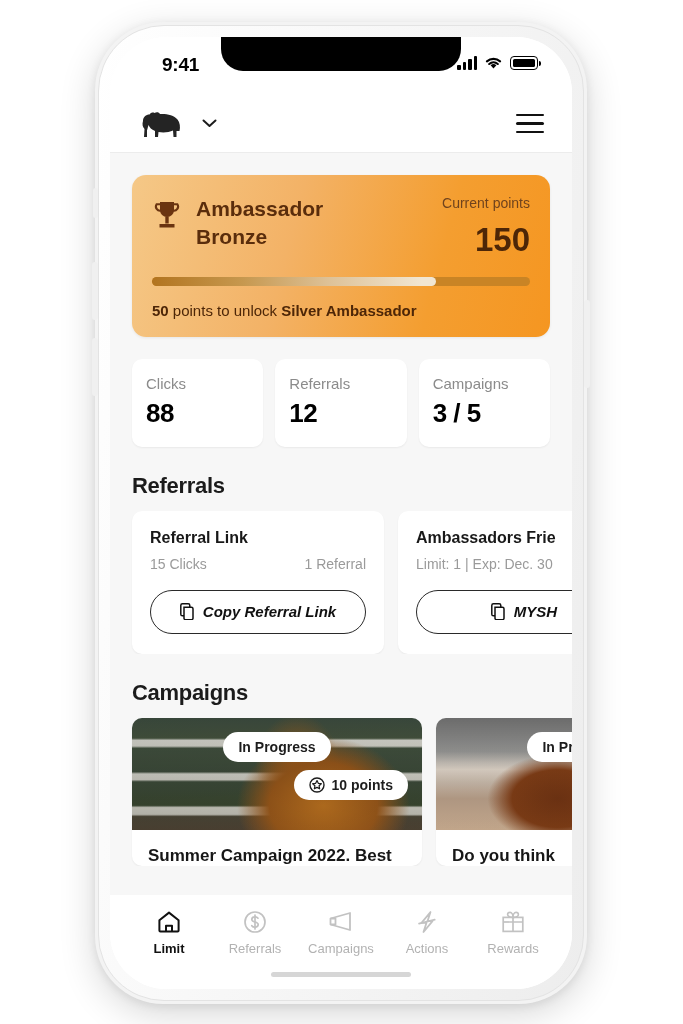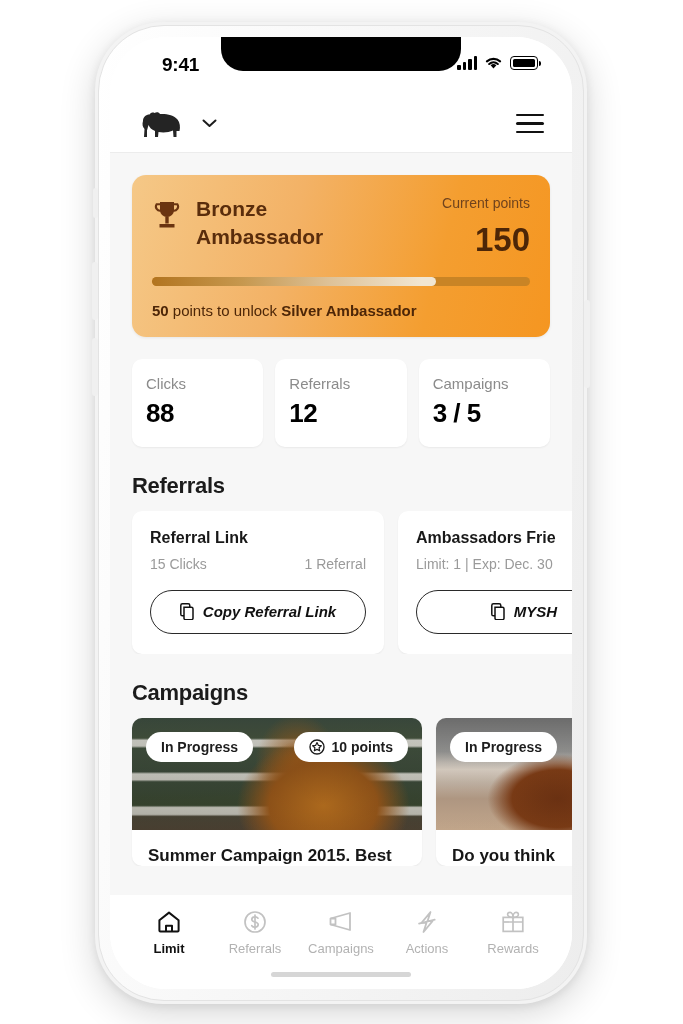--- a/index.html
+++ b/index.html
@@ -295,20 +295,21 @@
       radial-gradient(ellipse 95px 60px at 42% 72%, #6e3313 0%, #7d3c16 48%, rgba(125,60,22,0) 74%),
       radial-gradient(ellipse 70px 55px at 82% 68%, #8a4a1f 0%, rgba(138,74,31,0) 72%),
       linear-gradient(#8a8a8a 0%, #9a9a98 30%, #d9cfc3 46%, #c4b5a6 58%, #b59c86 72%, #c9ac90 100%);
   }
   .badge-row {
     position: absolute;
     left: 14px; right: 14px; top: 14px;
     display: flex;
     align-items: center;
     gap: 8px;
+    flex-direction: column;
   }
   .pill {
     background: #fff;
     border-radius: 20px;
     padding: 7px 15px;
     font-size: 14px;
     font-weight: bold;
     color: #1d1d1d;
     white-space: nowrap;
     display: flex;
@@ -413,22 +414,22 @@
     <div class="tier-card">
       <div class="tier-top">
         <svg class="trophy" viewBox="0 0 30 34">
           <path fill="#6b3410" d="M8 3 h14 v8 a7 7 0 0 1-14 0 Z"></path>
           <path fill="#6b3410" d="M13.3 17.5 h3.4 v7 h-3.4 Z"></path>
           <path fill="#6b3410" d="M7.5 25 h15 v3.4 h-15 Z"></path>
           <path fill="none" stroke="#6b3410" stroke-width="2.1" d="M8.2 5.2 H4.6 a4.2 4.2 0 0 0 4.4 6.4"></path>
           <path fill="none" stroke="#6b3410" stroke-width="2.1" d="M21.8 5.2 H25.4 a4.2 4.2 0 0 1-4.4 6.4"></path>
         </svg>
         <div class="tier-name">
+          <div>Ambassador</div>
           <div>Bronze</div>
-          <div>Ambassador</div>
         </div>
         <div class="tier-points">
           <div class="tier-points-label">Current points</div>
           <div class="tier-points-value">150</div>
         </div>
       </div>
       <div class="progress-track">
         <div class="progress-fill" id="tier-progress-fill" style="width: 75%;"></div>
       </div>
       <div class="tier-note">
@@ -495,21 +496,21 @@
             <span class="pill">In Progress</span>
             <span class="pill right">
               <svg class="star-icon" viewBox="0 0 16 16">
                 <circle cx="8" cy="8" r="7" fill="none" stroke="#1d1d1d" stroke-width="1.4"></circle>
                 <path d="M8 3.6 l1.3 2.7 3 .4 -2.2 2.1 .55 3 -2.65-1.45 -2.65 1.45 .55-3 -2.2-2.1 3-.4 Z" fill="none" stroke="#1d1d1d" stroke-width="1.2" stroke-linejoin="round"></path>
               </svg>
               <span>10 points</span>
             </span>
           </div>
         </div>
-        <div class="camp-title">Summer Campaign 2015. Best</div>
+        <div class="camp-title">Summer Campaign 2022. Best</div>
       </div>
 
       <div class="camp-card">
         <div class="camp-img img-b">
           <div class="badge-row">
             <span class="pill">In Progress</span>
           </div>
         </div>
         <div class="camp-title">Do you think</div>
       </div>

